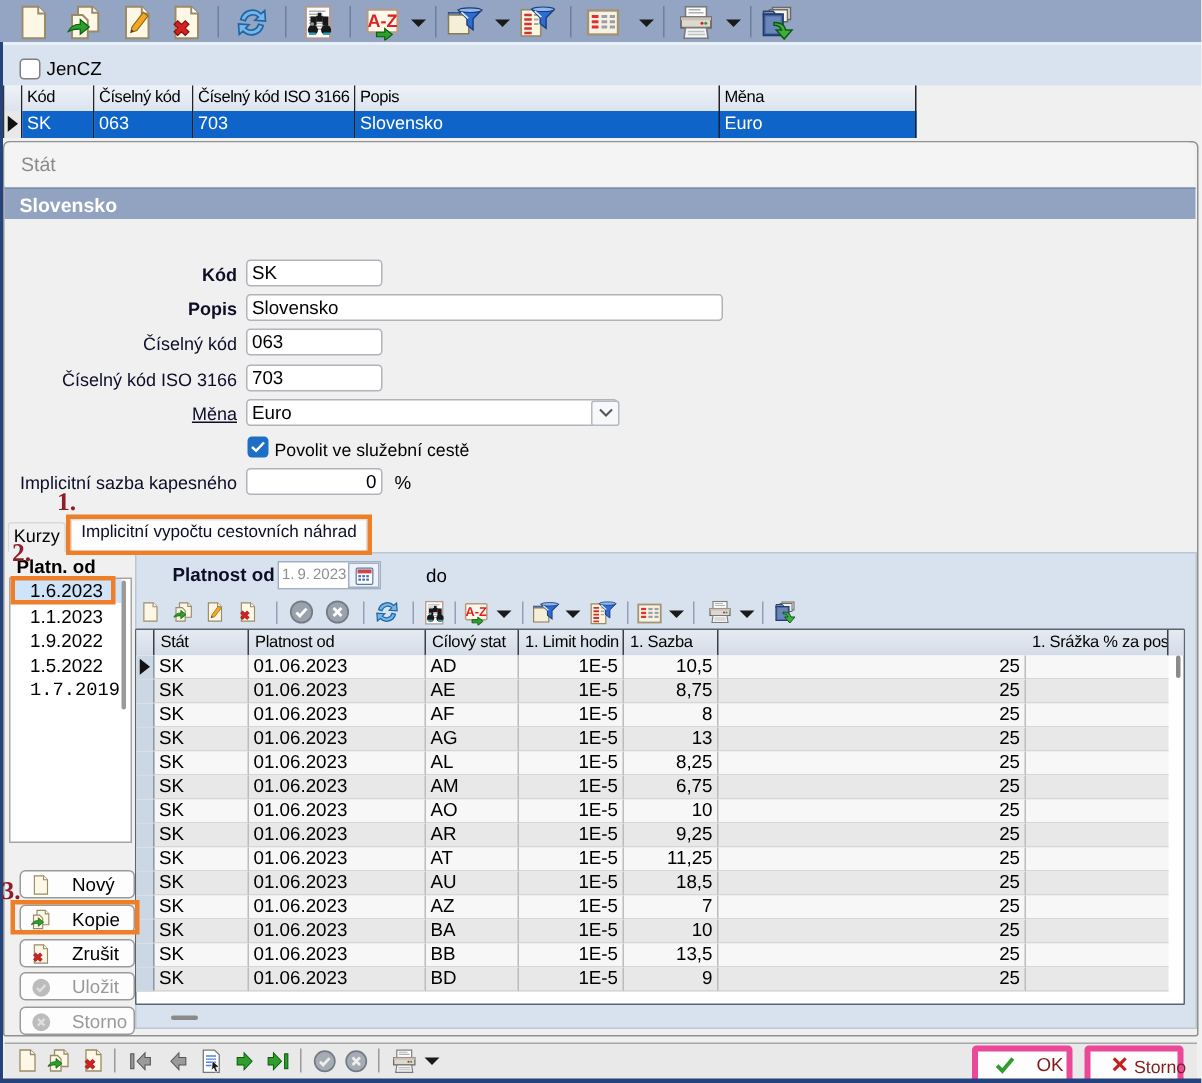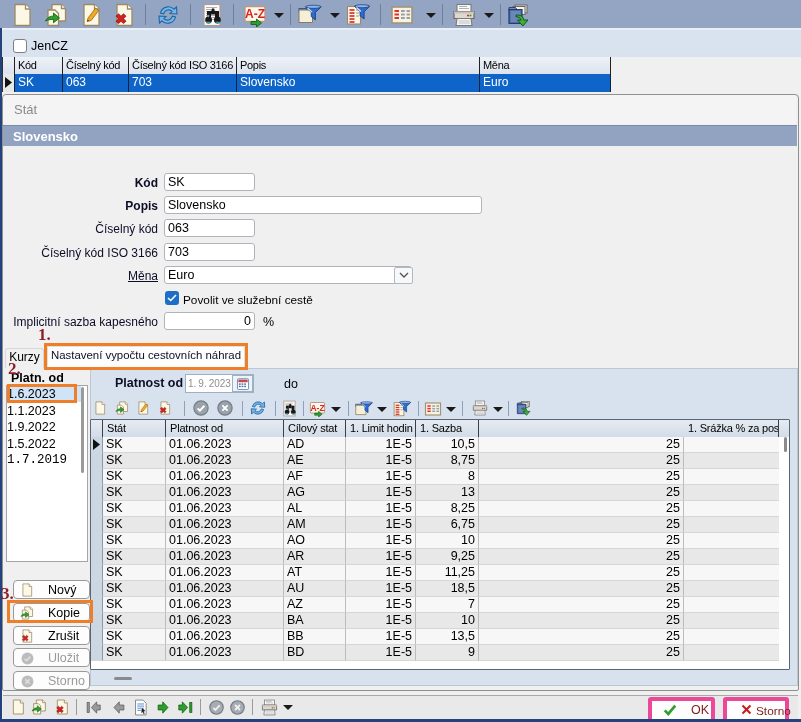--- a/index.html
+++ b/index.html
@@ -24,21 +24,21 @@
 #slov{left:3px;top:125px;width:794px;height:21px;background:#92a3c1;border-top:1px solid #7b8cab;color:#fff;font-weight:bold;font-size:13px;line-height:21px;padding-left:10px;box-sizing:border-box}
 
 .lab{position:absolute;width:154px;text-align:right;font-size:12px;color:#0d0d28;left:4px}
 .inp{position:absolute;left:164px;background:#fff;border:1px solid #b0b4ba;border-radius:3px;font-size:12.5px;color:#000;padding:0 3px;line-height:16px;height:16px;box-sizing:content-box}
 
 #tabkurzy{left:5px;top:348px;width:39px;height:20px;background:#f0f0f0;border:1px solid #d8d8d8;border-bottom:none;border-radius:3px 3px 0 0;font-size:12px;color:#000;text-align:center;line-height:17px;box-sizing:border-box}
 #tabact{left:47px;top:346px;width:198px;height:24px;background:#fdfdfd;border:1px solid #e0e0e0;font-size:11.4px;color:#0d0d28;text-align:center;line-height:16px;box-sizing:border-box}
 
 #pod{left:11px;top:371px;font-size:12.5px;font-weight:bold;color:#000}
 #lbox{left:6px;top:385px;width:82px;height:177px;background:#fff;border:1px solid #a5a5a5;box-sizing:border-box}
-.litem{position:absolute;left:7px;width:74px;height:16px;font-size:12.5px;line-height:16px;box-sizing:border-box;color:#000}
+.litem{position:absolute;left:7px;width:74px;height:16px;font-size:12.5px;line-height:16px;padding-left:13px;box-sizing:border-box;color:#000}
 #lthumb{left:81px;top:387px;width:3px;height:86px;background:#9a9a9a;border-radius:2px}
 .btn{position:absolute;left:13px;width:77px;height:19px;background:#fdfdfd;border:1px solid #9a9a9a;border-radius:4px;box-sizing:border-box;font-size:12.5px;color:#000}
 .btn .bt{position:absolute;left:34px;top:1px;line-height:16px}
 .btn.dis{color:#9a9a9a}
 
 #bluep{left:90px;top:368px;width:708px;height:318px;background:#d8e2ee;border:1px solid #bcc7d4;box-sizing:border-box}
 #plab{left:115px;top:376px;font-size:12.5px;font-weight:bold;color:#0d0d28}
 #dfield{left:185px;top:374px;width:69px;height:19px;background:#fff;border:1px solid #9fb0c4;box-sizing:border-box}
 #dtext{left:188px;top:378px;font-size:10px;color:#8e8e8e}
 #dbtn{left:232px;top:375px;width:21px;height:17px;background:#eef3fa;border:1px solid #9fb0c4;box-sizing:border-box}
@@ -249,21 +249,21 @@
 <svg width="10" height="8" viewBox="0 0 10 8" style="display:block;margin:3px auto 0">
         <path d="M1 4 L3.7 6.5 L9 1" stroke="#fff" stroke-width="1.6" fill="none"></path>
       </svg>
     </div>
 <div class="abs" style="left:183px;top:293px;font-size:11.8px;color:#000">Povolit ve služební cestě</div>
 <div class="lab" style="top:315px">Implicitní sazba kapesného</div>
 <div class="inp" style="top:312px;width:83px;text-align:right">0</div>
 <div class="abs" style="left:263px;top:315px;font-size:12.5px;color:#000">%</div>
 
 <div class="abs" id="tabkurzy">Kurzy</div>
-<div class="abs" id="tabact">Nastavení vypočtu cestovních náhrad</div>
+<div class="abs" id="tabact">Implicitní vypočtu cestovních náhrad</div>
 
 <div class="abs" id="pod">Platn. od</div>
 <div class="abs" id="lbox"></div>
 <div class="litem" style="top:386.0px;background:#cfe4f8;">1.6.2023</div>
 <div class="litem" style="top:402.5px;">1.1.2023</div>
 <div class="litem" style="top:419.0px;">1.9.2022</div>
 <div class="litem" style="top:435.5px;">1.5.2022</div>
 <div class="litem" style="top:452.0px;font-family:Liberation Mono, monospace;">1.7.2019</div>
 <div class="abs" id="lthumb"></div>
 <div class="btn" style="top:580px">

